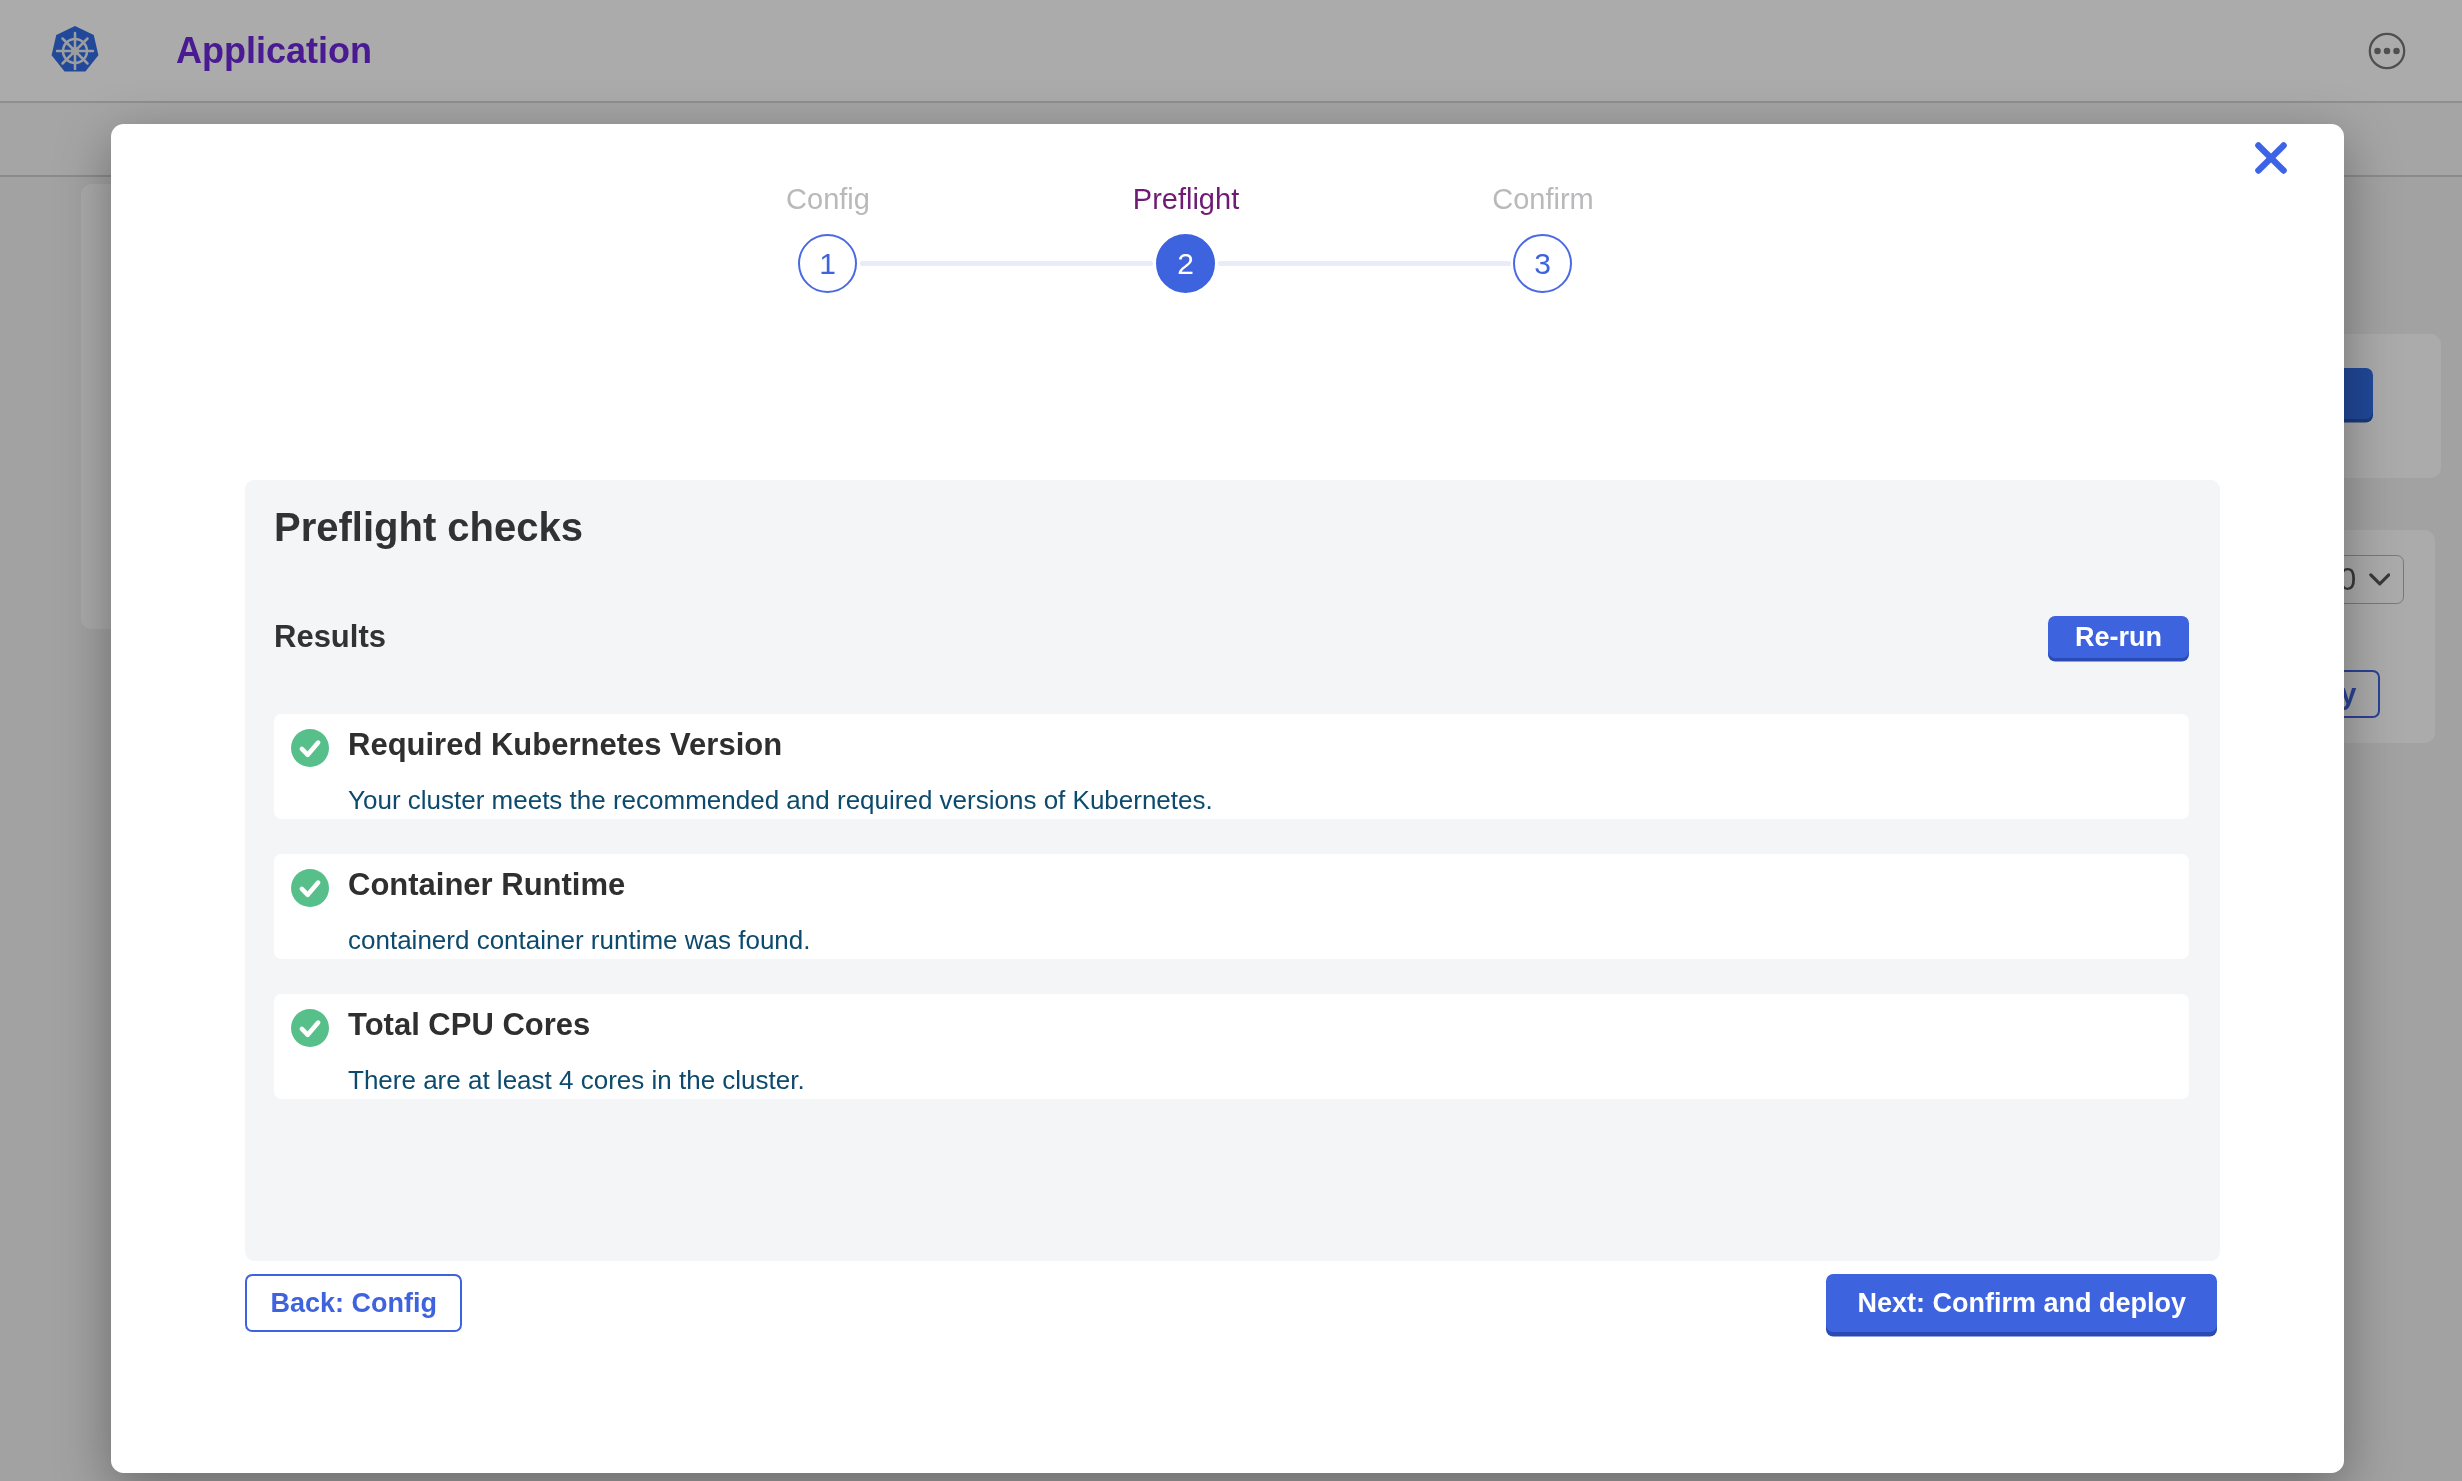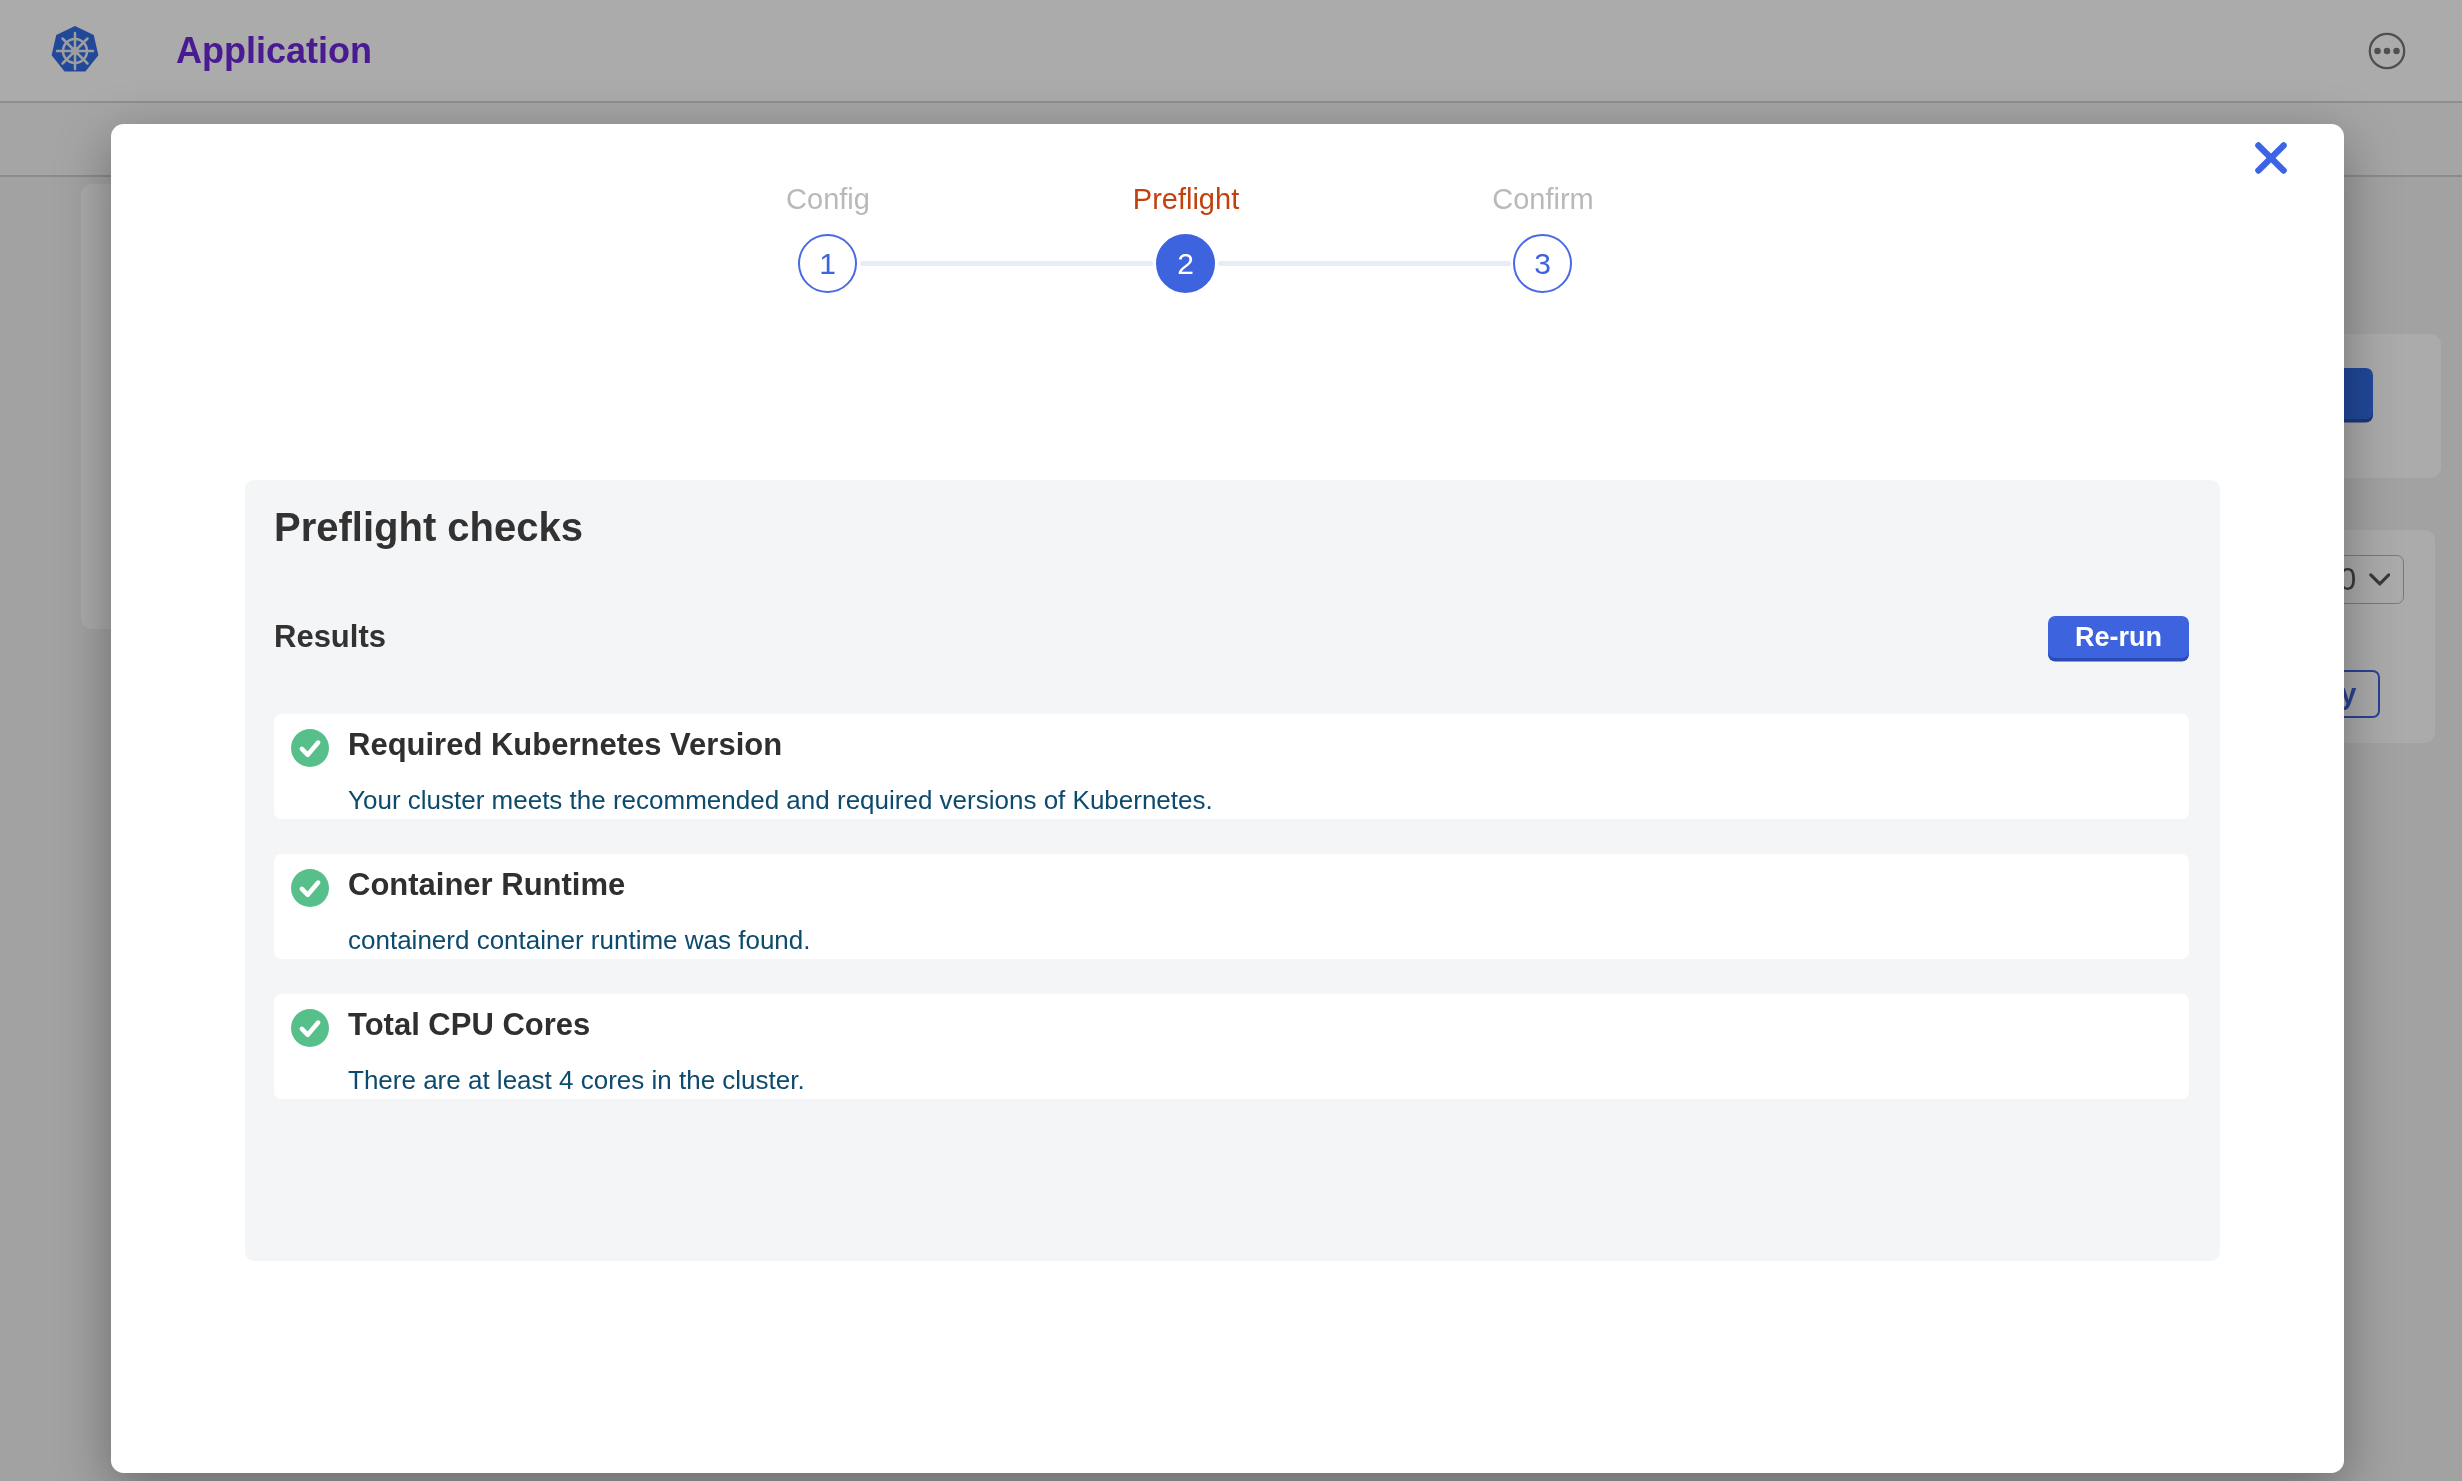--- a/index.html
+++ b/index.html
@@ -25,21 +25,21 @@
   
   .overlay{position:absolute;inset:0;background:rgba(0,0,0,0.33);}
   
   .modal{position:absolute;left:111px;top:88px;width:2233px;height:1349px;background:#ffffff;border-radius:12.6px;box-shadow:0 16px 54px rgba(0,0,0,0.35);margin-top:36px;}
   .close-btn{position:absolute;top:13.5px;right:52px;width:43px;height:43px;background:none;border:none;padding:0;cursor:pointer;}
   
   .stepper{position:absolute;left:538px;top:59px;width:1073px;height:180px;}
   .step{position:absolute;top:0;width:358px;text-align:center;}
   .step.s0{left:0;}.step.s1{left:358px;}.step.s2{left:715px;}
   .step-label{font-size:29px;color:#b9b9bb;font-weight:400;}
-  .step.active .step-label{color:#c2410c;font-weight:500;}
+  .step.active .step-label{color:#701a75;font-weight:500;}
   .step-circle{position:absolute;left:149px;top:51px;width:59px;height:59px;border-radius:50%;
                border:2.7px solid #4a6ae4;background:#fff;color:#3e63de;
                display:flex;align-items:center;justify-content:center;font-size:30px;box-sizing:border-box;cursor:pointer;}
   .step.active .step-circle{background:#3e63de;border-color:#3e63de;color:#ffffff;}
   .connector{position:absolute;top:78px;height:4.5px;width:293px;background:#e8ebf8;border-radius:2.7px;}
   .connector.c0{left:211px;}.connector.c1{left:569px;}
   
   .pf-card{position:absolute;left:134px;top:356px;width:1975px;height:781px;background:#f4f5f7;border-radius:9px;box-sizing:border-box;padding:23.4px 31px 0 29px;}
   .pf-title{font-size:40px;font-weight:bold;color:#323232;line-height:49px;}
   .pf-desc{margin-top:18px;max-width:1896px;font-size:30px;line-height:54px;color:#a2a2a5;}
@@ -182,16 +182,20 @@
               <path d="M12 22 L18.5 28.5 L30 15" fill="none" stroke="#ffffff" stroke-width="5" stroke-linecap="round" stroke-linejoin="round"></path>
             </svg>
           </div>
           <div class="check-title">Total CPU Cores</div>
           <div class="check-desc">There are at least 4 cores in the cluster.</div>
         </div>
 
       </div>
     </div>
 
+    <div class="modal-footer">
+      <button class="back-btn">Back: Config</button>
+      <button class="next-btn">Next: Confirm and deploy</button>
+    </div>
 
   </div>
 </div>
 
 
 </body></html>

